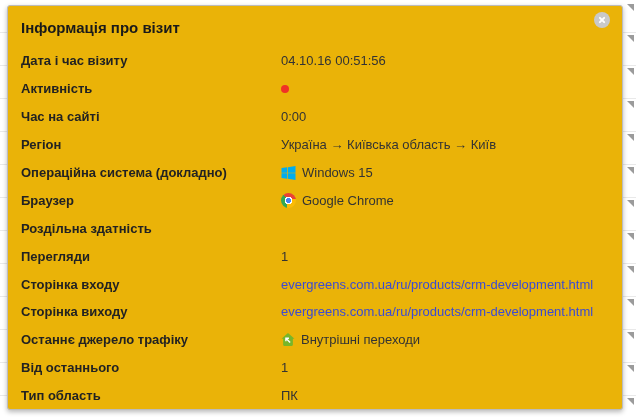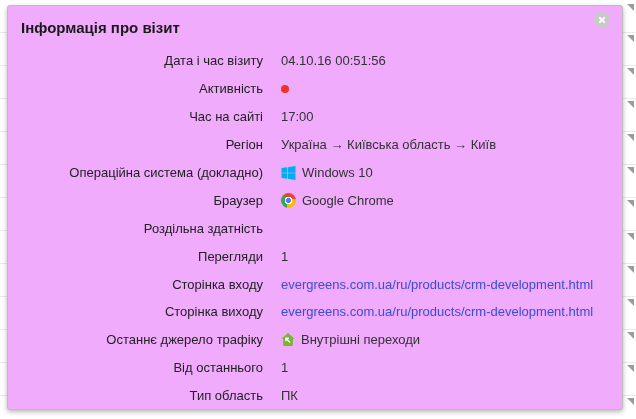--- a/index.html
+++ b/index.html
@@ -4,32 +4,32 @@
 <style>
   html,body{margin:0;padding:0;background:#fff;}
   #screen{position:relative;width:636px;height:419px;overflow:hidden;
           font-family:"Liberation Sans","DejaVu Sans",sans-serif;background:#fff;}
   
   .backdrop{position:absolute;inset:0;
             background:repeating-linear-gradient(to bottom,#ffffff 0 32px,#e9e9e9 32px 33px);}
   .tri{position:absolute;left:627px;width:7px;height:7px;background:#9b9b9b;
        clip-path:polygon(0 0,100% 0,100% 100%);}
   
-  .modal{position:absolute;left:7px;top:5px;width:614px;height:403px;background:#f0abfc;
+  .modal{position:absolute;left:7px;top:5px;width:614px;height:403px;background:#eab308;
          border:1px solid #bcbcbc;border-radius:3px;box-shadow:0 2px 5px rgba(0,0,0,.28);}
   .modal-header{position:relative;height:29px;padding:12px 13px 0;}
   .title{margin:0;font-size:15px;font-weight:bold;color:#1a1a1a;line-height:20px;}
   .close{position:absolute;top:6px;right:12px;width:16px;height:16px;border-radius:50%;
          background:#c9c9c9;cursor:pointer;display:flex;align-items:center;justify-content:center;}
   .close::before,.close::after{content:"";position:absolute;width:8px;height:2px;background:#fff;border-radius:1px;}
   .close::before{transform:rotate(45deg);}
   .close::after{transform:rotate(-45deg);}
   .rows{padding:0;}
   .row{height:27.9px;display:flex;align-items:center;padding:0 13px;font-size:13px;}
-  .row .label{width:242px;flex:none;font-weight:normal;color:#222;text-align:right;}
+  .row .label{width:242px;flex:none;font-weight:bold;color:#222;}
   .row .value{flex:1;color:#333;display:flex;align-items:center;gap:6px;white-space:nowrap;margin-left:18px;}
   .link{color:#3b4bd3;cursor:pointer;text-decoration:none;}
   .dot{width:8px;height:8px;border-radius:50%;display:inline-block;}
   .icon{display:inline-flex;align-items:center;justify-content:center;flex:none;}
   .icon-chrome{width:15px;height:15px;border-radius:50%;
     background:
       radial-gradient(circle at 50% 50%, #4285f4 0 23%, #ffffff 23% 36%, rgba(255,255,255,0) 36%),
       conic-gradient(from 315deg, #ea4335 0 120deg, #fbbc05 0 240deg, #34a853 0 360deg);}
 </style>
 </head>
@@ -68,40 +68,40 @@
   <div class="row">
     <div class="label">Активність</div>
     <div class="value">
             <span class="dot" style="background: rgb(240, 50, 38);"></span>
           </div>
   </div>
 
   <div class="row">
     <div class="label">Час на сайті</div>
     <div class="value">
-            <span>17:00</span>
+            <span>0:00</span>
           </div>
   </div>
 
   <div class="row">
     <div class="label">Регіон</div>
     <div class="value">
             <span>Україна → Київська область → Київ</span>
           </div>
   </div>
 
   <div class="row">
     <div class="label">Операційна система (докладно)</div>
     <div class="value">
             <span class="icon">
               <svg width="15" height="14" viewBox="0 0 16 16">
                 <path fill="#00adef" d="M0 2.4l6.4-.9v6.1H0V2.4zM7.2 1.3L16 0v7.6H7.2V1.3zM0 8.4h6.4v6.1L0 13.6V8.4zM7.2 8.4H16V16l-8.8-1.3V8.4z"></path>
               </svg>
             </span>
-            <span>Windows 10</span>
+            <span>Windows 15</span>
           </div>
   </div>
 
   <div class="row">
     <div class="label">Браузер</div>
     <div class="value">
             <span class="icon icon-chrome"></span>
             <span>Google Chrome</span>
           </div>
   </div>

